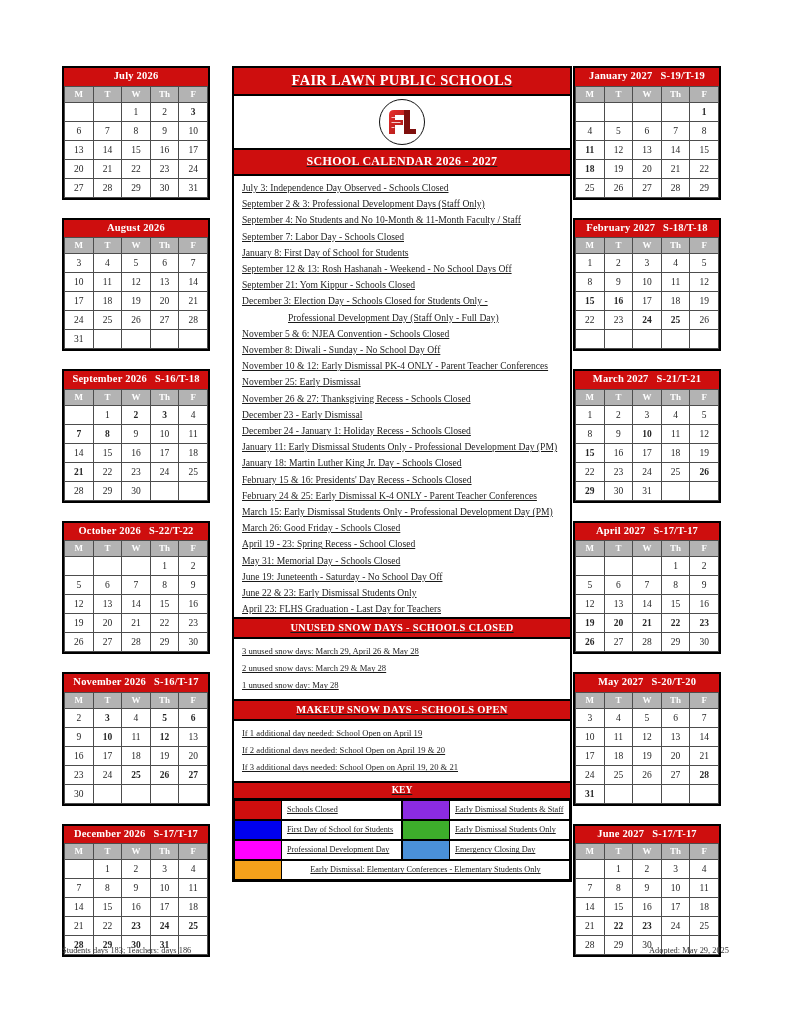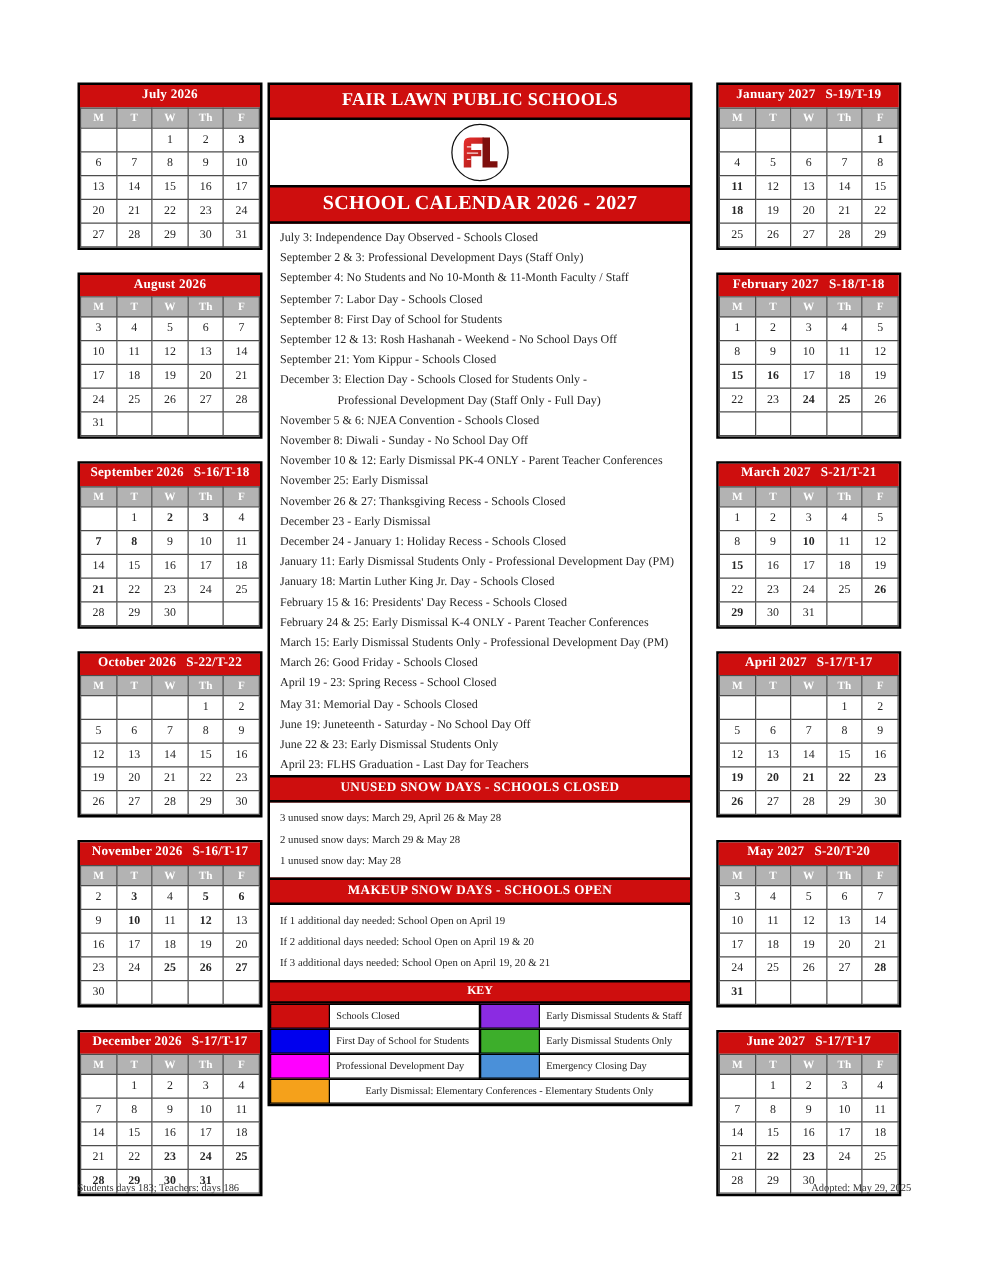--- a/index.html
+++ b/index.html
@@ -8,21 +8,21 @@
     font-family:"Liberation Serif", serif;
     color:#1a1a1a;
     position:relative;
     overflow:hidden;
   }
   .page{position:relative;width:791px;height:1024px;}
 
   
   .col-left{position:absolute;left:62px;top:66px;width:148px;}
   .col-right{position:absolute;left:573px;top:66px;width:148px;}
-  .col-center{position:absolute;left:214px;top:66px;width:340px;}
+  .col-center{position:absolute;left:232px;top:66px;width:340px;text-decoration:underline;}
 
   
   .month{border:2px solid #000;margin-bottom:18px;background:#fff;}
   .month-title{
     background:#CE0E0E;color:#fff;text-align:center;
     font-weight:bold;font-size:10.5px;letter-spacing:.2px;
     padding:3px 0 4px 0;line-height:1;
     white-space:nowrap;
   }
   .month-title .st{margin-left:8px;}
@@ -48,21 +48,21 @@
 
   
   .center-box{border:2px solid #000;background:#fff;}
   .banner{
     background:#CE0E0E;color:#fff;text-align:center;font-weight:bold;
     font-family:"Liberation Serif", serif;
     border-top:2px solid #000;border-bottom:2px solid #000;
   }
   .banner.top{border-top:none;}
   .banner-school{font-size:14.5px;padding:4px 0 5px;letter-spacing:.3px;}
-  .banner-cal{font-size:16px;padding:4px 0 5px;letter-spacing:.3px;}
+  .banner-cal{font-size:12px;padding:4px 0 5px;letter-spacing:.3px;}
   .banner-sub{font-size:10.5px;padding:3px 0 4px;letter-spacing:.3px;}
   .banner-key{font-size:9.5px;padding:2px 0 3px;}
 
   .logo-band{height:52px;display:flex;align-items:center;justify-content:center;background:#fff;}
   .logo-circle{
     width:44px;height:44px;border-radius:50%;border:1.3px solid #111;
     display:flex;align-items:center;justify-content:center;background:#fff;
   }
 
   .events{padding:4px 6px 0 8px;}
@@ -735,21 +735,21 @@
         </div>
       </div>
 
       <div class="banner banner-cal">SCHOOL CALENDAR 2026 - 2027</div>
 
       <div class="events" id="events-list">
           <div class="ev">July 3: Independence Day Observed - Schools Closed</div>
           <div class="ev">September 2 &amp; 3: Professional Development Days (Staff Only)</div>
           <div class="ev">September 4: No Students and No 10-Month &amp; 11-Month Faculty / Staff</div>
           <div class="ev">September 7: Labor Day - Schools Closed</div>
-          <div class="ev">September 8: First Day of School for Students</div>
+          <div class="ev">January 8: First Day of School for Students</div>
           <div class="ev">September 12 &amp; 13: Rosh Hashanah - Weekend - No School Days Off</div>
           <div class="ev">September 21: Yom Kippur - Schools Closed</div>
           <div class="ev">December 3: Election Day - Schools Closed for Students Only -</div>
           <div class="ev indent">Professional Development Day (Staff Only - Full Day)</div>
           <div class="ev">November 5 &amp; 6: NJEA Convention - Schools Closed</div>
           <div class="ev">November 8: Diwali - Sunday - No School Day Off</div>
           <div class="ev">November 10 &amp; 12: Early Dismissal PK-4 ONLY - Parent Teacher Conferences</div>
           <div class="ev">November 25: Early Dismissal</div>
           <div class="ev">November 26 &amp; 27: Thanksgiving Recess - Schools Closed</div>
           <div class="ev">December 23 - Early Dismissal</div>

